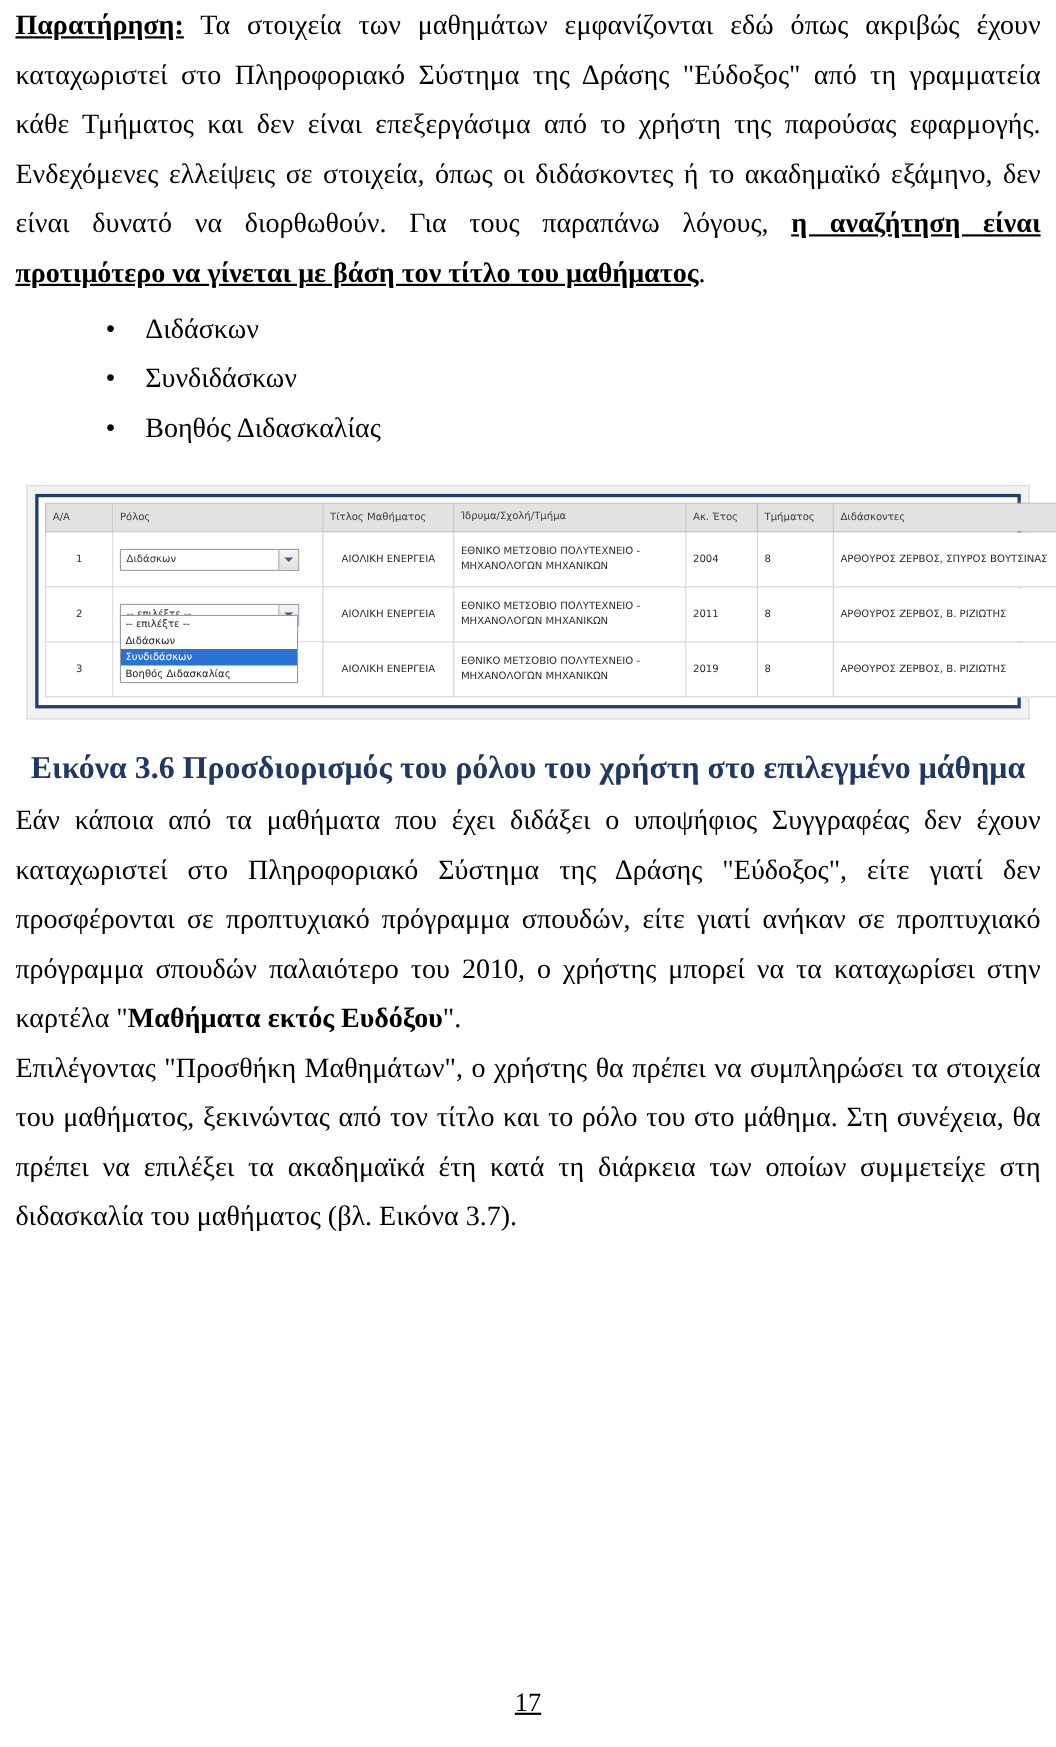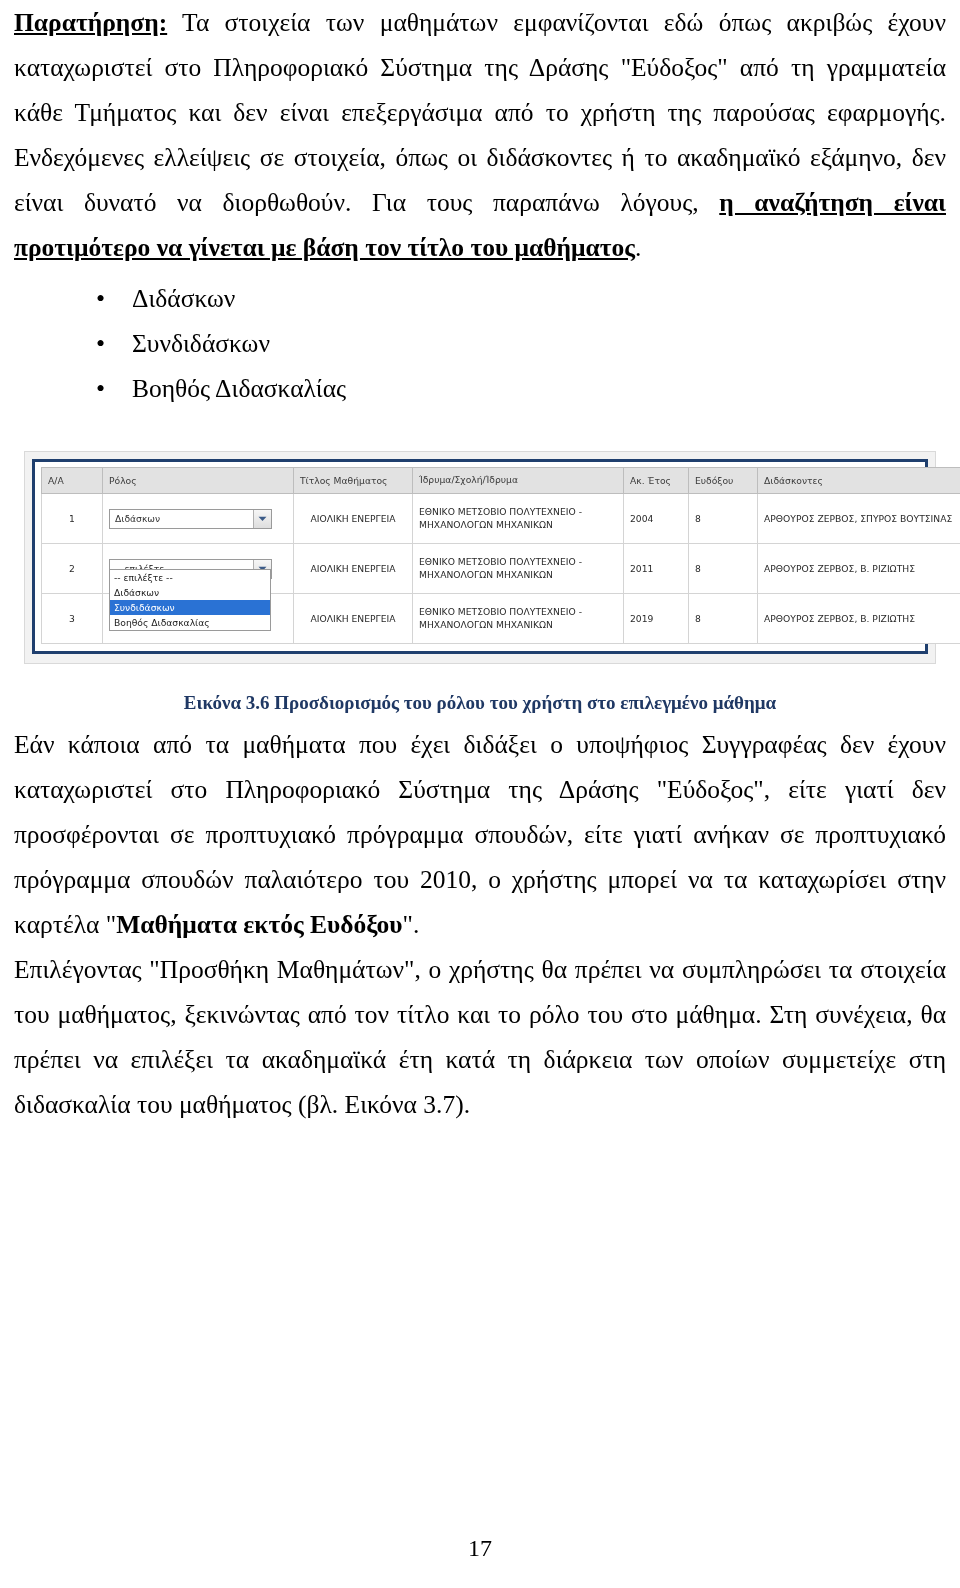--- a/index.html
+++ b/index.html
@@ -56,21 +56,21 @@
     content: "\2022";
     position: absolute;
     left: 82px;
     top: 0;
     font-size: 26px;
     line-height: 45px;
   }
 
   
   .figure-wrap {
-    margin-top: 28px;
+    margin-top: 18px;
     padding: 12px 6px;
   }
   .shot-outer {
     background: #f2f2f2;
     border: 1px solid #d9d9d9;
     padding: 7px 7px 9px 7px;
     box-sizing: border-box;
     width: 912px;
     margin: 0 auto;
   }
@@ -166,35 +166,36 @@
   .sel-popup .opt.selected {
     background: #2a72d4;
     color: #ffffff;
   }
 
   
   .fig-caption {
     text-align: center;
     color: #1f3864;
     font-weight: bold;
-    font-size: 19px;
+    font-size: 29px;
     margin-top: 16px;
     margin-bottom: 8px;
     font-family: "Liberation Serif", "DejaVu Serif", serif;
   }
 
   
   .page-number {
     position: absolute;
     left: 0;
     right: 0;
     bottom: 26px;
     text-align: center;
     font-size: 24px;
     font-family: "Liberation Serif", "DejaVu Serif", serif;
+    text-decoration: underline;
   }
 </style>
 </head>
 <body>
 
 <div class="page">
 
   <p class="body-par"><span class="bold-underline">Παρατήρηση:</span><span> Τα στοιχεία των μαθημάτων εμφανίζονται εδώ όπως ακριβώς έχουν καταχωριστεί στο Πληροφοριακό Σύστημα της Δράσης "Εύδοξος" από τη γραμματεία κάθε Τμήματος και δεν είναι επεξεργάσιμα από το χρήστη της παρούσας εφαρμογής. Ενδεχόμενες ελλείψεις σε στοιχεία, όπως οι διδάσκοντες ή το ακαδημαϊκό εξάμηνο, δεν είναι δυνατό να διορθωθούν. Για τους παραπάνω λόγους, </span><span class="bold-underline">η αναζήτηση είναι προτιμότερο να γίνεται με βάση τον τίτλο του μαθήματος</span><span>.</span></p>
 
 
@@ -207,23 +208,23 @@
   <div class="figure-wrap">
     <div class="shot-outer">
       <div class="shot-frame">
 
         <table class="grid">
           <thead>
             <tr>
               <th class="c-aa">A/A</th>
               <th class="c-role">Ρόλος</th>
               <th class="c-title">Τίτλος Μαθήματος</th>
-              <th class="c-inst">Ίδρυμα/Σχολή/Ίδρυμα</th>
+              <th class="c-inst">Ίδρυμα/Σχολή/Τμήμα</th>
               <th class="c-year">Ακ. Έτος</th>
-              <th class="c-sem">Ευδόξου</th>
+              <th class="c-sem">Τμήματος</th>
               <th class="c-teach">Διδάσκοντες</th>
 
             </tr>
           </thead>
           <tbody>
 
             <tr>
               <td class="c-aa">1</td>
               <td class="c-role">
                 <div class="sel">

